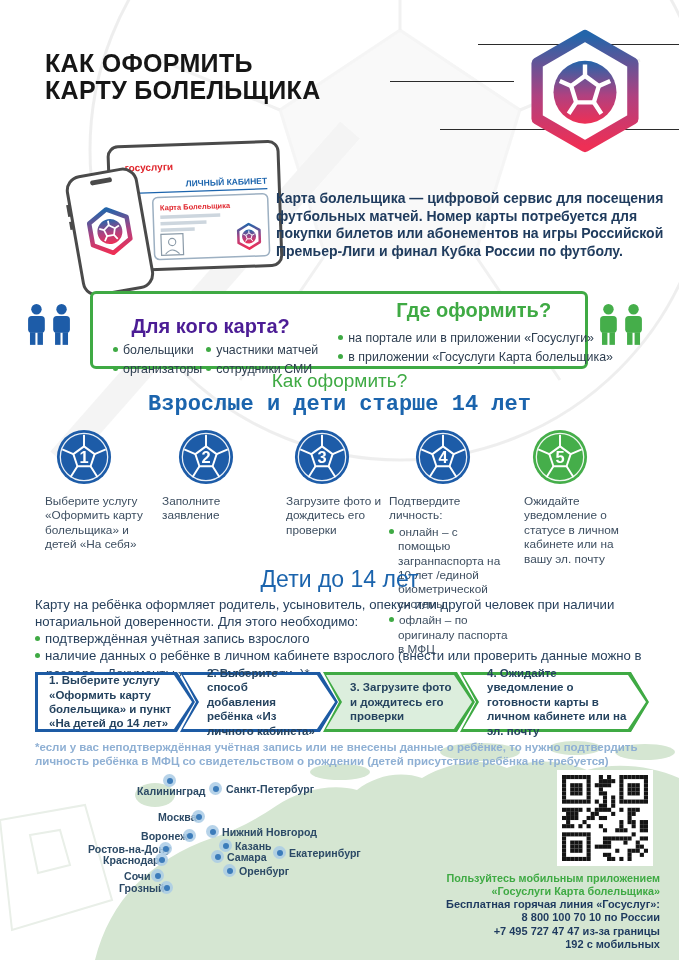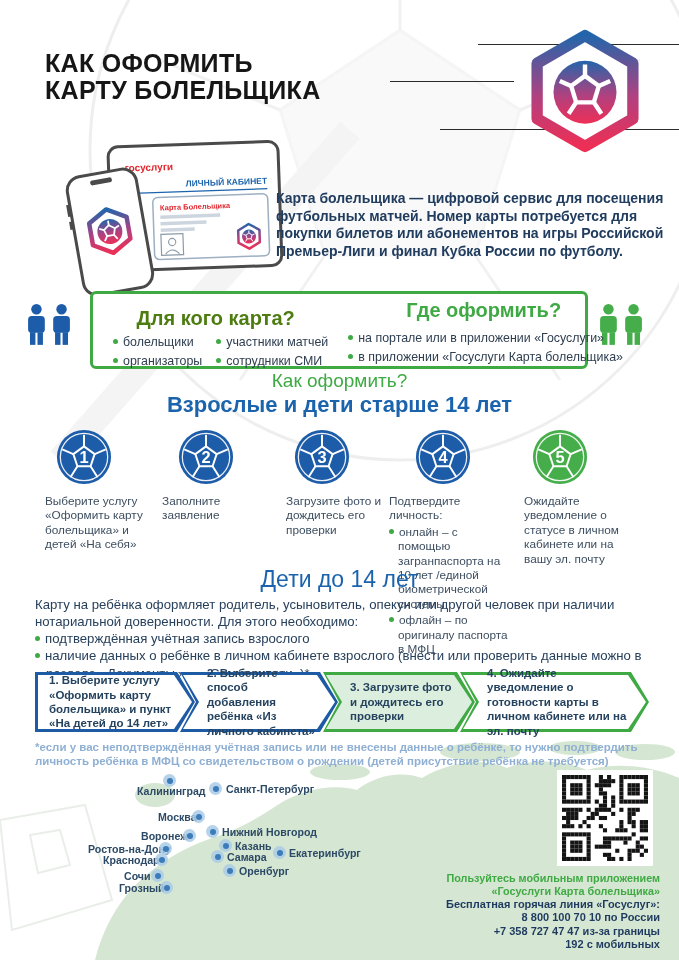--- a/index.html
+++ b/index.html
@@ -11,28 +11,28 @@
   .title{left:45px;top:50px;font-size:25px;font-weight:800;line-height:1.09;color:#161616;letter-spacing:.3px;}
   .deco{height:0;border-top:1.4px solid #2b2b2b;}
   .l1{left:478px;top:44px;width:201px;}
   .l2{left:390px;top:81px;width:124px;}
   .l3{left:440px;top:129px;width:239px;}
   
   .intro{left:276px;top:190px;width:392px;font-size:14px;font-weight:700;color:#203c5e;line-height:1.26;}
   
   .whobox{left:90px;top:291px;width:492px;height:70px;background:#fff;border:3px solid #3faa44;border-radius:6px;display:flex;padding:2px 0 0;}
   .half{flex:1;padding:3px 6px 2px 10px;}
-  .h-blue{font-size:20px;font-weight:800;color:#4d7c0f;text-align:center;margin:8px 0 3px;}
+  .h-blue{font-size:20px;font-weight:800;color:#4c1d95;text-align:center;margin:16px 0 3px;}
   .h-green{font-size:20px;font-weight:800;color:#3faa44;text-align:center;margin:0 0 7px;}
-  .bcols{display:flex;gap:14px;margin-left:10px;}
+  .bcols{display:flex;gap:4px;margin-left:10px;}
   .bitem{font-size:12.4px;color:#2e3e50;line-height:1.5;white-space:nowrap;}
   .gdot{display:inline-block;width:5px;height:5px;border-radius:50%;background:#3faa44;margin-right:5px;vertical-align:2px;}
   
   .howh{left:0;top:370px;width:679px;text-align:center;font-size:19px;font-weight:400;color:#3faa44;}
-  .adulth{left:0;top:392px;width:679px;text-align:center;font-size:22px;font-weight:800;color:#1b64ad;}
+  .adulth{left:0;top:392px;width:679px;text-align:center;font-size:22px;font-weight:800;color:#1b64ad;font-family:Liberation Mono, monospace;}
   .childh{left:0;top:566px;width:679px;text-align:center;font-size:23px;font-weight:400;color:#1b64ad;}
   
   .ball{width:58px;height:58px;top:428px;}
   .cap{top:494px;font-size:11.8px;color:#3d4e60;line-height:1.22;}
   .cap .bl{display:block;margin-top:2px;padding-left:9px;text-indent:-9px;}
   
   .childp{left:35px;top:596px;width:614px;font-size:13.2px;color:#27405c;line-height:1.3;}
   .childp .bl{display:block;padding-left:11px;text-indent:-11px;}
   
   .arrows{left:35px;top:672px;width:614px;height:60px;display:flex;z-index:1;}
@@ -520,17 +520,17 @@
         <rect x="24" y="80" width="4" height="4"></rect>
       </svg>
   </div>
   <div class="appnote">
     <div>Пользуйтесь мобильным приложением</div>
     <div>«Госуслуги Карта болельщика»</div>
   </div>
   <div class="hotline">
     <div>Бесплатная горячая линия «Госуслуг»:</div>
     <div>8 800 100 70 10 по России</div>
-    <div>+7 358 727 47 47 из-за границы</div>
+    <div>+7 495 727 47 47 из-за границы</div>
     <div>192 с мобильных</div>
   </div>
 
 </div>
 
 </body></html>

